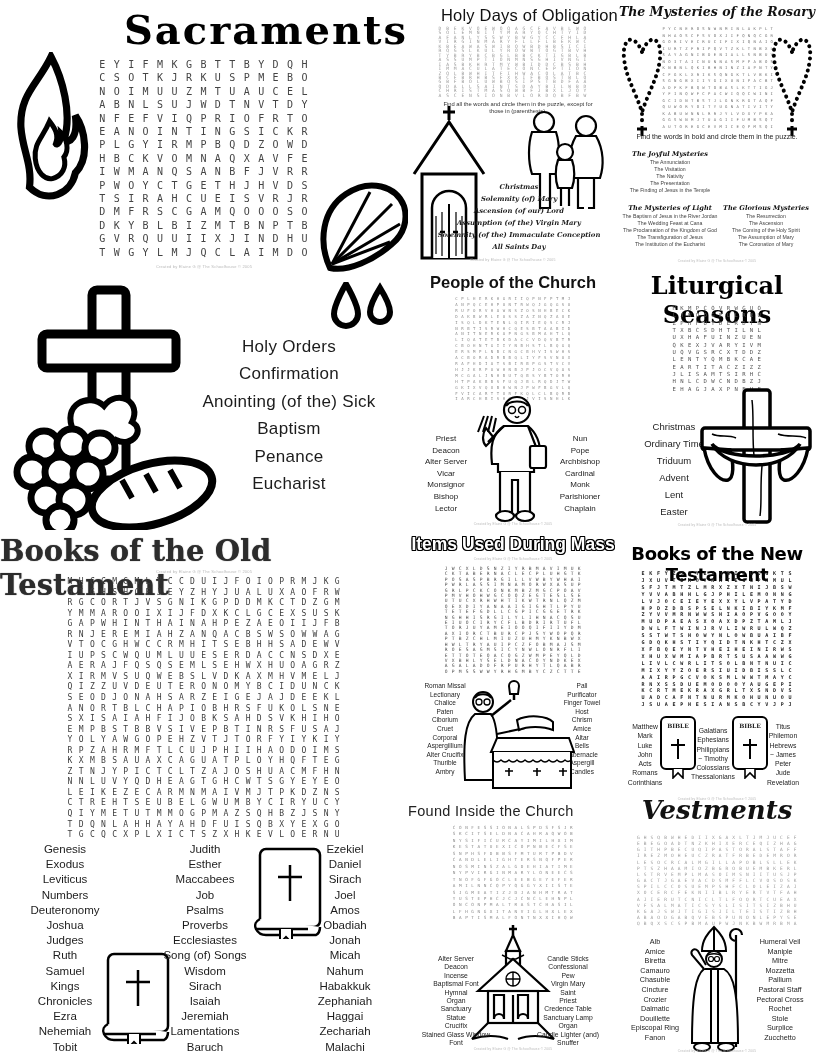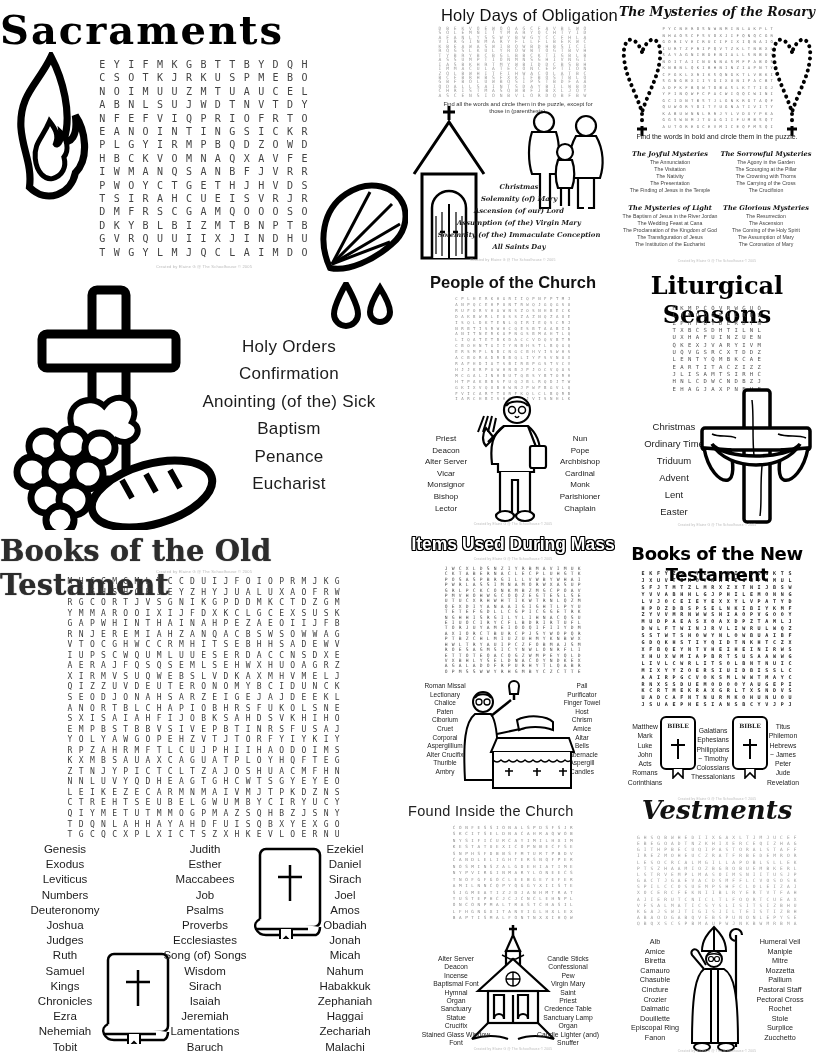--- a/index.html
+++ b/index.html
@@ -9,21 +9,21 @@
   
   .grid{font-family:"DejaVu Sans Mono",monospace;text-align:center;white-space:pre;color:#444;}
   .grid div{white-space:pre;}
   
   .words{text-align:center;color:#1c1c1c;}
   .credit{font-family:"Liberation Sans",sans-serif;color:#b9b9b9;text-align:center;font-size:4px;letter-spacing:.2px;}
   svg{display:block;}
   .icon{position:absolute;}
 
   
-  .sac-title{position:absolute;left:0;top:6px;width:408px;text-align:left;
+  .sac-title{position:absolute;left:0;top:6px;width:408px;text-align:right;
     font-family:"DejaVu Serif",serif;font-weight:900;font-size:40px;letter-spacing:2px;color:#000;}
   .sac-grid{position:absolute;left:88px;top:58px;width:232px;font-size:10px;letter-spacing:1.2px;line-height:13.4px;}
   .sac-credit{position:absolute;left:88px;top:264px;width:232px;}
   .sac-words{position:absolute;left:172px;top:333px;width:234px;font-size:17px;line-height:27.4px;letter-spacing:.3px;}
 
   
   .ot-title{position:absolute;left:0;top:4px;width:408px;text-align:left;
     font-family:"DejaVu Serif",serif;font-weight:900;font-size:29px;color:#2c2c2c;text-shadow:0 0 1px #555;}
   .ot-credit{position:absolute;left:0;top:39px;width:408px;}
   .ot-grid{position:absolute;left:60px;top:47px;width:288px;font-size:8px;letter-spacing:.75px;line-height:10.55px;color:#3d3d3d;}
@@ -223,30 +223,20 @@
     <div class="grid ro-grid"><div>P Y C N E R O S N W N M I N L A K P L T</div><div>N H A O S C F S V O X J I F Q N Q C G R</div><div>G O R I V E C R U C I F I X I Q N A I O</div><div>I U R T Z F R I P Q V T Z K L T N B X L</div><div>S A Y A G N I B D E N I A L L S N B U Y</div><div>N O I T A I C N U N N A S M F P A B O S</div><div>K N B N L Q K I B H N I N Z I A P N T Y</div><div>C F G K L X R I K S Q N G K T L V B K I</div><div>S G N G B X I I Y G I X U N I P A C B T</div><div>A D F K F B Q W T O B A S L K T T I G J</div><div>Y F I N Q W F C P A C W I Q Q C W I N I</div><div>G C I D N T B S T J L G N K R G T A Q F</div><div>Q U W O R Y O I T Y U G N A T I V I T Y</div><div>K A B U W N N L R R J Y L V D X Y P K A</div><div>G G S W N M J T U A G I I F U M B S Q T</div><div>A U T O R E G C E V M I C E Q P M S Q I</div></div>
     <div class="ro-instr">Find the words in bold and circle them in the puzzle.</div>
     <div class="ro-sec ro-joyful">
       <h4>The Joyful Mysteries</h4>
       <div class="words">
           <div>The Annunciation</div>
           <div>The Visitation</div>
           <div>The Nativity</div>
           <div>The Presentation</div>
           <div>The Finding of Jesus in the Temple</div>
-        </div>
-    </div>
-    <div class="ro-sec ro-sorrowful">
-      <h4>The Sorrowful Mysteries</h4>
-      <div class="words">
-          <div>The Agony in the Garden</div>
-          <div>The Scourging at the Pillar</div>
-          <div>The Crowning with Thorns</div>
-          <div>The Carrying of the Cross</div>
-          <div>The Crucifixion</div>
         </div>
     </div>
     <div class="ro-sec ro-light">
       <h4>The Mysteries of Light</h4>
       <div class="words">
           <div>The Baptism of Jesus in the River Jordan</div>
           <div>The Wedding Feast at Cana</div>
           <div>The Proclamation of the Kingdom of God</div>
           <div>The Transfiguration of Jesus</div>
           <div>The Institution of the Eucharist</div>

